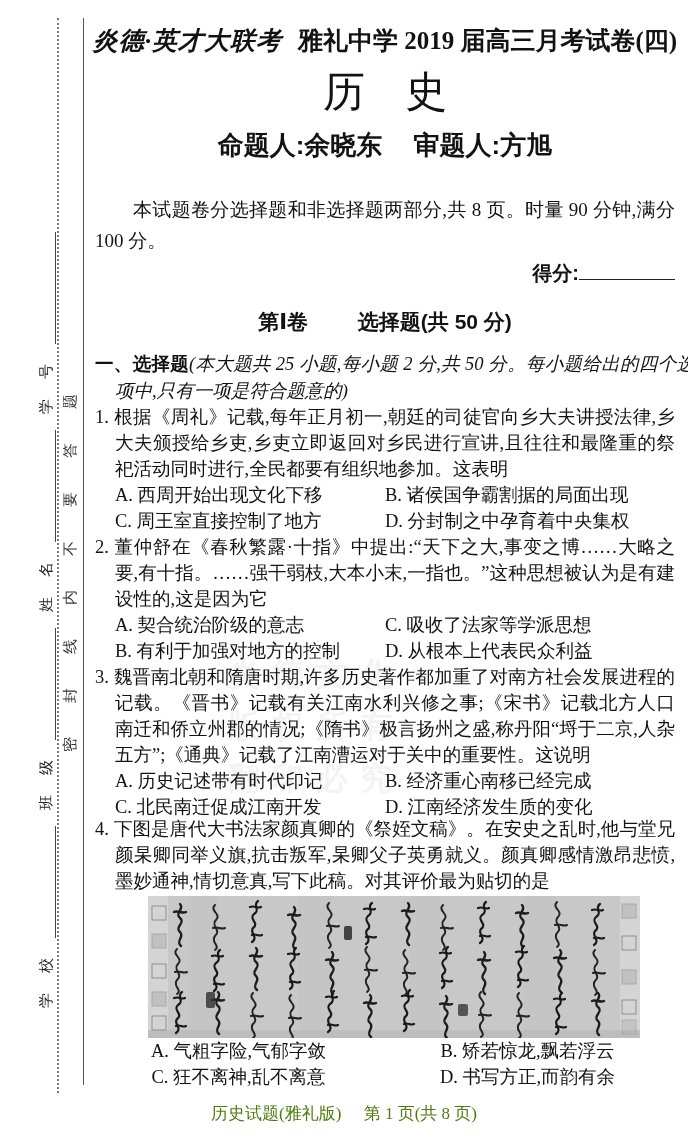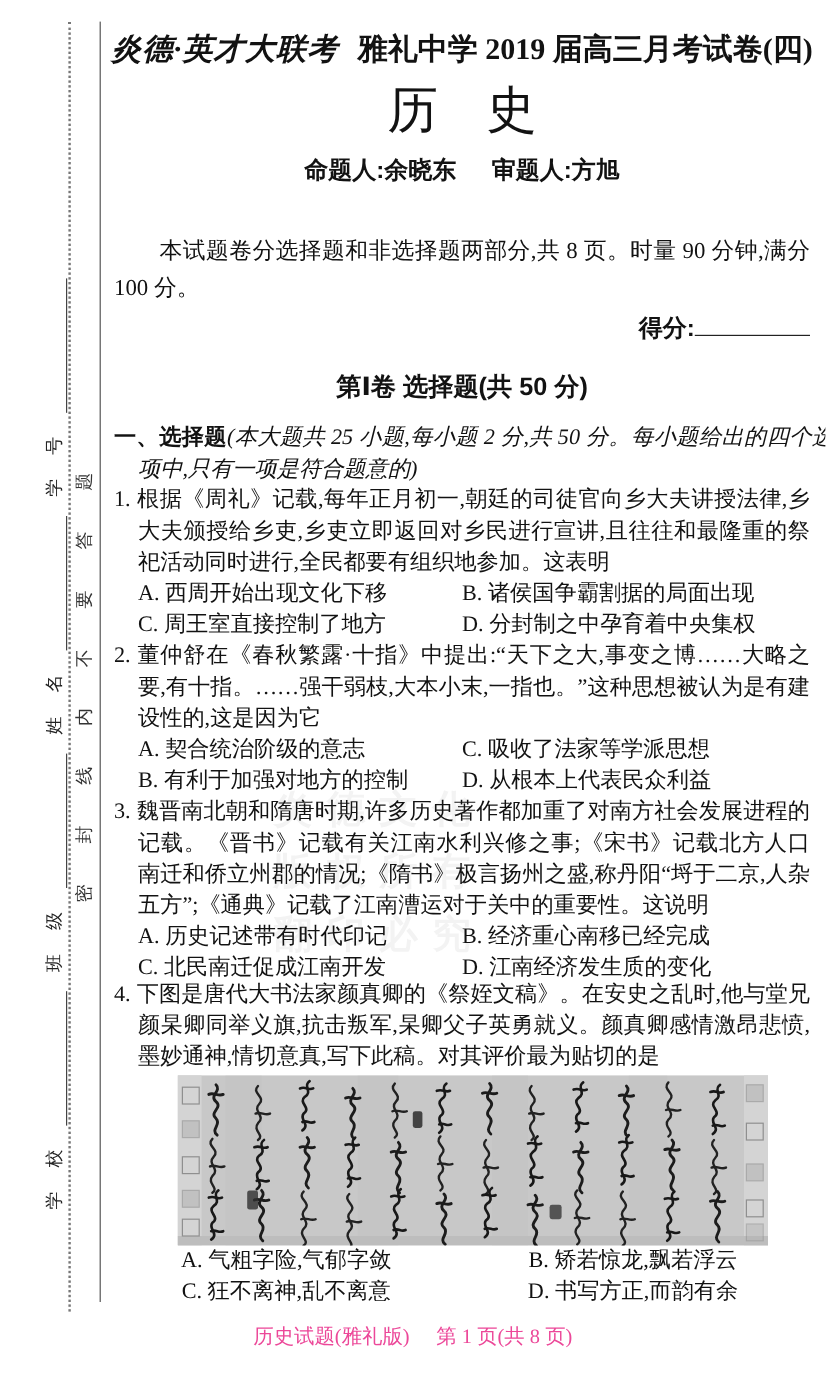--- a/index.html
+++ b/index.html
@@ -23,34 +23,34 @@
             font-size:15px;letter-spacing:34px;color:#333;white-space:nowrap;}
 
   
   .brandline{position:absolute;left:90px;top:24px;width:590px;text-align:center;
              font-size:25px;font-weight:bold;white-space:nowrap;}
   .brand{font-style:italic;letter-spacing:1px;margin-right:16px;}
   .subject{position:absolute;left:95px;top:64px;width:580px;text-align:center;
            font-size:42px;font-weight:normal;letter-spacing:40px;text-indent:40px;
            font-family:"Liberation Sans","DejaVu Sans",sans-serif;}
   .setters{position:absolute;left:95px;top:128px;width:580px;text-align:center;
-           font-size:20px;font-weight:bold;font-family:"Liberation Sans","DejaVu Sans",sans-serif;}
+           font-size:26px;font-weight:bold;font-family:"Liberation Sans","DejaVu Sans",sans-serif;}
   .setters span{margin:0 12px;}
 
   
   .intro{position:absolute;left:95px;top:194px;width:580px;font-size:19px;line-height:31px;
          text-align:justify;text-indent:38px;margin:0;}
   .score{position:absolute;left:95px;top:260px;width:580px;text-align:right;font-size:20px;
          font-weight:bold;font-family:"Liberation Sans","DejaVu Sans",sans-serif;}
   .scoreline{display:inline-block;width:96px;height:15px;border-bottom:1.6px solid #222;}
 
   
   .sectitle{position:absolute;left:95px;top:308px;width:580px;text-align:center;font-size:21px;
             font-weight:bold;font-family:"Liberation Sans","DejaVu Sans",sans-serif;}
-  .sectitle span{margin:0 0;}
+  .sectitle span{margin:0 22px;}
   .instruction{position:absolute;left:95px;top:350px;width:580px;font-size:18.5px;line-height:27px;
                padding-left:20px;text-indent:-20px;text-align:justify;margin:0;}
   .instruction .ibold{font-weight:bold;font-family:"Liberation Sans","DejaVu Sans",sans-serif;}
   .instruction .irest{font-style:italic;}
 
   
   .question{position:absolute;left:95px;width:580px;font-size:18.5px;line-height:26px;}
   .q1{top:404px;} .q2{top:534px;} .q3{top:664px;} .q4{top:816px;}
   .stem{padding-left:20px;text-indent:-20px;text-align:justify;margin:0;}
   .qnum{margin-right:5px;}
@@ -62,21 +62,21 @@
   .figurewrap{margin:2px 0 0 53px;width:492px;height:142px;}
   .figurewrap svg{display:block;width:100%;height:100%;}
 
   
   .watermark{position:absolute;left:228px;top:648px;width:260px;
              font-family:"Liberation Sans","DejaVu Sans",sans-serif;font-weight:bold;
              font-size:32px;letter-spacing:12px;color:rgba(40,40,40,0.055);
              line-height:52px;pointer-events:none;white-space:nowrap;}
 
   
-  .footer{position:absolute;left:0;top:1102px;width:688px;text-align:center;font-size:17px;color:#ec4899;font-family:Liberation Serif, serif;}
+  .footer{position:absolute;left:0;top:1102px;width:688px;text-align:center;font-size:17px;color:#4d7c0f;font-family:Liberation Serif, serif;}
   .footer span{margin:0 9px;}
 </style>
 </head>
 <body>
 
 <div class="page">
 
   <div class="vline dotted"></div>
   <div class="vline solid"></div>
 

